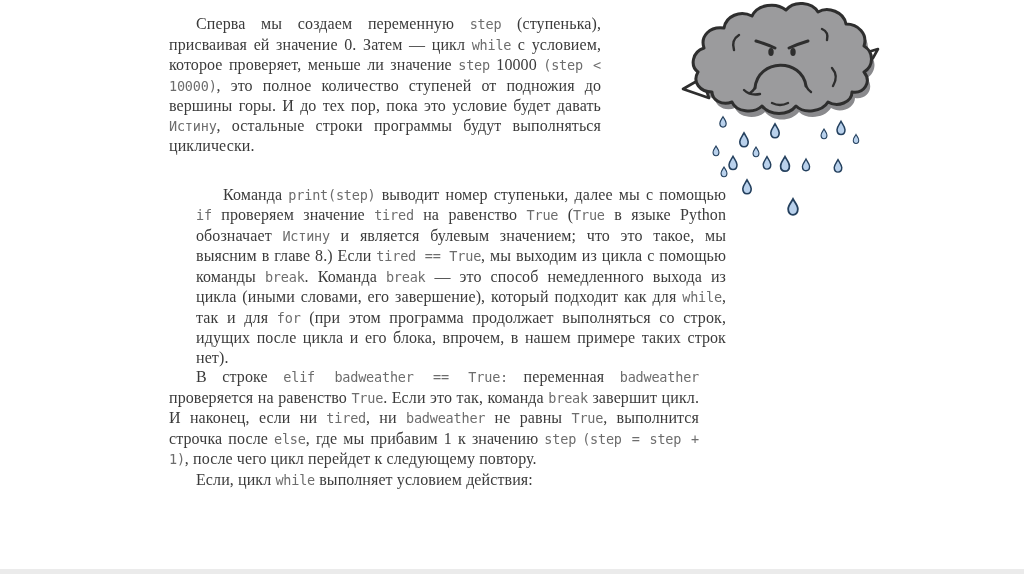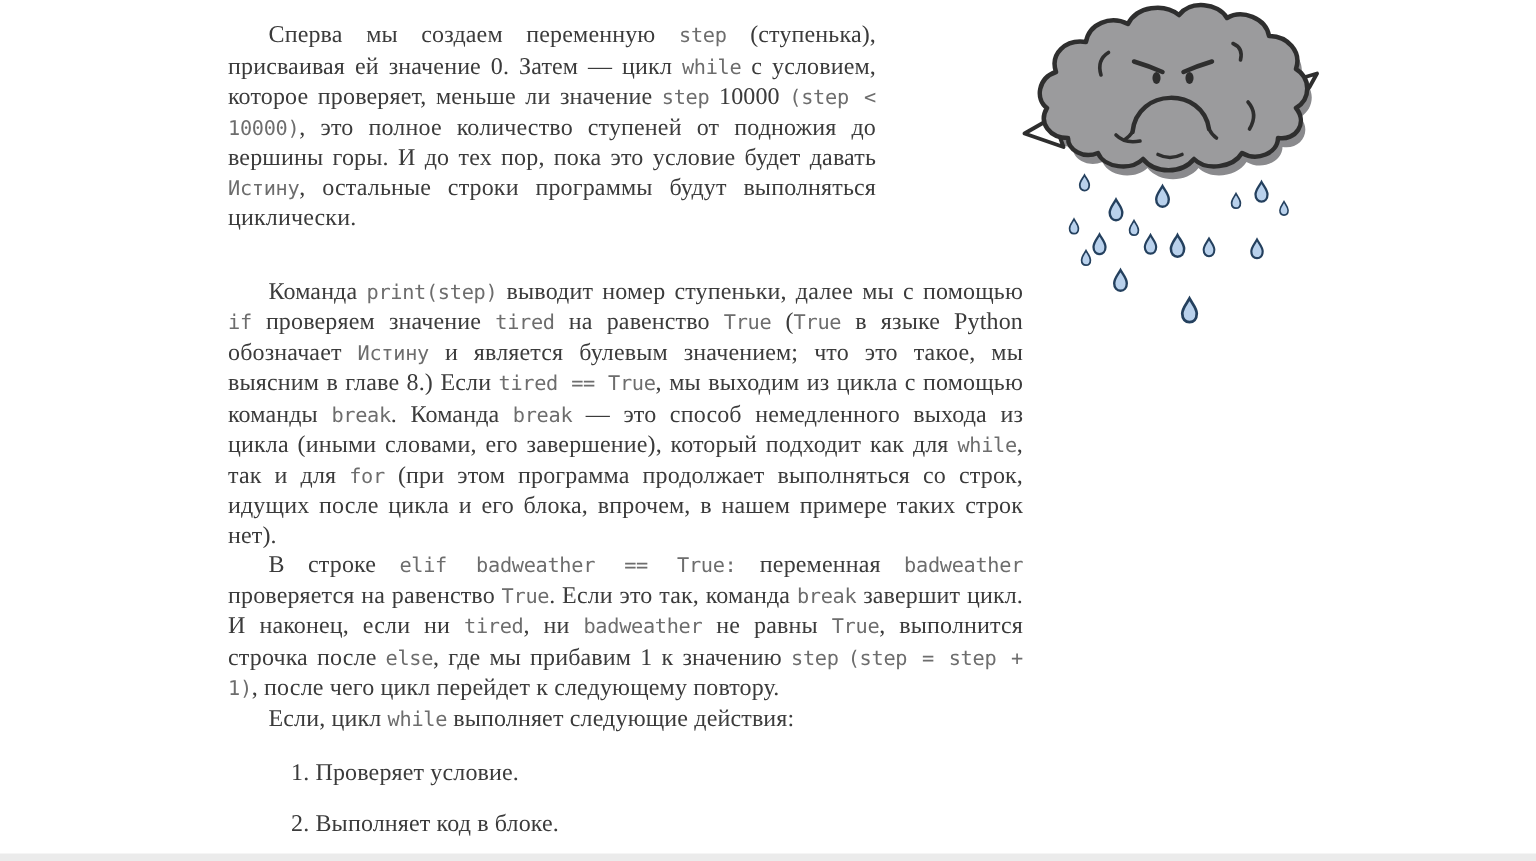--- a/index.html
+++ b/index.html
@@ -9,30 +9,30 @@
   }
   *{margin:0;padding:0;box-sizing:border-box;}
   html,body{width:1024px;height:574px;overflow:hidden;}
   body{
     background:var(--page-bg);
     font-family:"Liberation Serif","DejaVu Serif",serif;
     color:var(--text);
     position:relative;
   }
   .text-col{
-    position:absolute; left:152px; top:14px; width:530px;
+    position:absolute; left:169px; top:14px; width:530px;
   }
   .para{
     width:530px;
     font-size:16px; line-height:19.5px;
     text-align:justify; text-indent:27px;
     letter-spacing:.1px;
   }
   .para.narrow{ width:432px; }
-  .para.after-gap{ margin-top:29px; }
+  .para.after-gap{ margin-top:29px;margin-left:27px; }
   .code{
     font-family:"DejaVu Sans Mono","Liberation Mono",monospace;
     font-size:13.5px; color:var(--code);
     letter-spacing:-.2px;
   }
   .steps-list{ margin-top:16px; margin-left:42px; }
   .steps-list .list-item{
     font-size:16px; line-height:19.5px; letter-spacing:.1px;
     margin-bottom:14.5px;
   }
@@ -51,27 +51,22 @@
     background:var(--bottom-strip);
   }
 </style>
 </head>
 <body>
 
 <div class="text-col">
   <p class="para narrow"><span>Сперва мы создаем переменную </span><span class="code">step</span><span> (ступенька), присваивая ей значение 0. Затем — цикл </span><span class="code">while</span><span> с условием, которое проверяет, меньше ли значение </span><span class="code">step</span><span> 10000 </span><span class="code">(step &lt; 10000)</span><span>, это полное количество ступеней от подножия до вершины горы. И до тех пор, пока это условие будет давать </span><span class="code">Истину</span><span>, остальные строки программы будут выполняться циклически.</span></p>
   <p class="para after-gap"><span>Команда </span><span class="code">print(step)</span><span> выводит номер ступеньки, далее мы с помощью </span><span class="code">if</span><span> проверяем значение </span><span class="code">tired</span><span> на равенство </span><span class="code">True</span><span> (</span><span class="code">True</span><span> в языке Python обозначает </span><span class="code">Истину</span><span> и является булевым значением; что это такое, мы выясним в главе 8.) Если </span><span class="code">tired == True</span><span>, мы выходим из цикла с помощью команды </span><span class="code">break</span><span>. Команда </span><span class="code">break</span><span> — это способ немедленного выхода из цикла (иными словами, его завершение), который подходит как для </span><span class="code">while</span><span>, так и для </span><span class="code">for</span><span> (при этом программа продолжает выполняться со строк, идущих после цикла и его блока, впрочем, в нашем примере таких строк нет).</span></p>
   <p class="para"><span>В строке </span><span class="code">elif badweather == True:</span><span> переменная </span><span class="code">badweather</span><span> проверяется на равенство </span><span class="code">True</span><span>. Если это так, команда </span><span class="code">break</span><span> завершит цикл. И наконец, если ни </span><span class="code">tired</span><span>, ни </span><span class="code">badweather</span><span> не равны </span><span class="code">True</span><span>, выполнится строчка после </span><span class="code">else</span><span>, где мы прибавим 1 к значению </span><span class="code">step</span><span> </span><span class="code">(step = step + 1)</span><span>, после чего цикл перейдет к следующему повтору.</span></p>
-  <p class="para"><span>Если, цикл </span><span class="code">while</span><span> выполняет следующие действия:</span></p>
+  <p class="para"><span>Если, цикл </span><span class="code">while</span><span> выполняет условием действия:</span></p>
 
-  <div class="steps-list">
-    <div class="list-item">1. Проверяет условие.</div>
-    <div class="list-item">2. Выполняет код в блоке.</div>
-
-  </div>
 </div>
 
 <div class="illustration">
   <svg width="212" height="252" viewBox="0 0 212 252" aria-hidden="true">
 
     <path class="cloud-shadow" transform="translate(3,6)" d="M 36 92 C 24 92 16 82 22 72 C 14 66 16 52 28 48 C 24 36 34 26 48 28 C 50 16 64 10 76 16 C 82 4 100 2 110 10 C 118 0 136 2 142 12 C 152 6 168 12 170 24 C 182 24 192 34 188 46 C 198 52 198 66 188 72 C 196 82 188 94 176 92 C 176 102 162 108 152 102 C 146 112 128 114 120 106 C 112 116 94 116 86 106 C 78 114 60 112 56 102 C 46 106 36 100 36 92 Z"></path>
 
     <path class="arm" d="M 35 73 L 7 89 L 33 98 L 29 87 Z"></path>
     <path class="arm" d="M 172 58 L 202 49 L 197 58 L 185 73 Z"></path>
 

